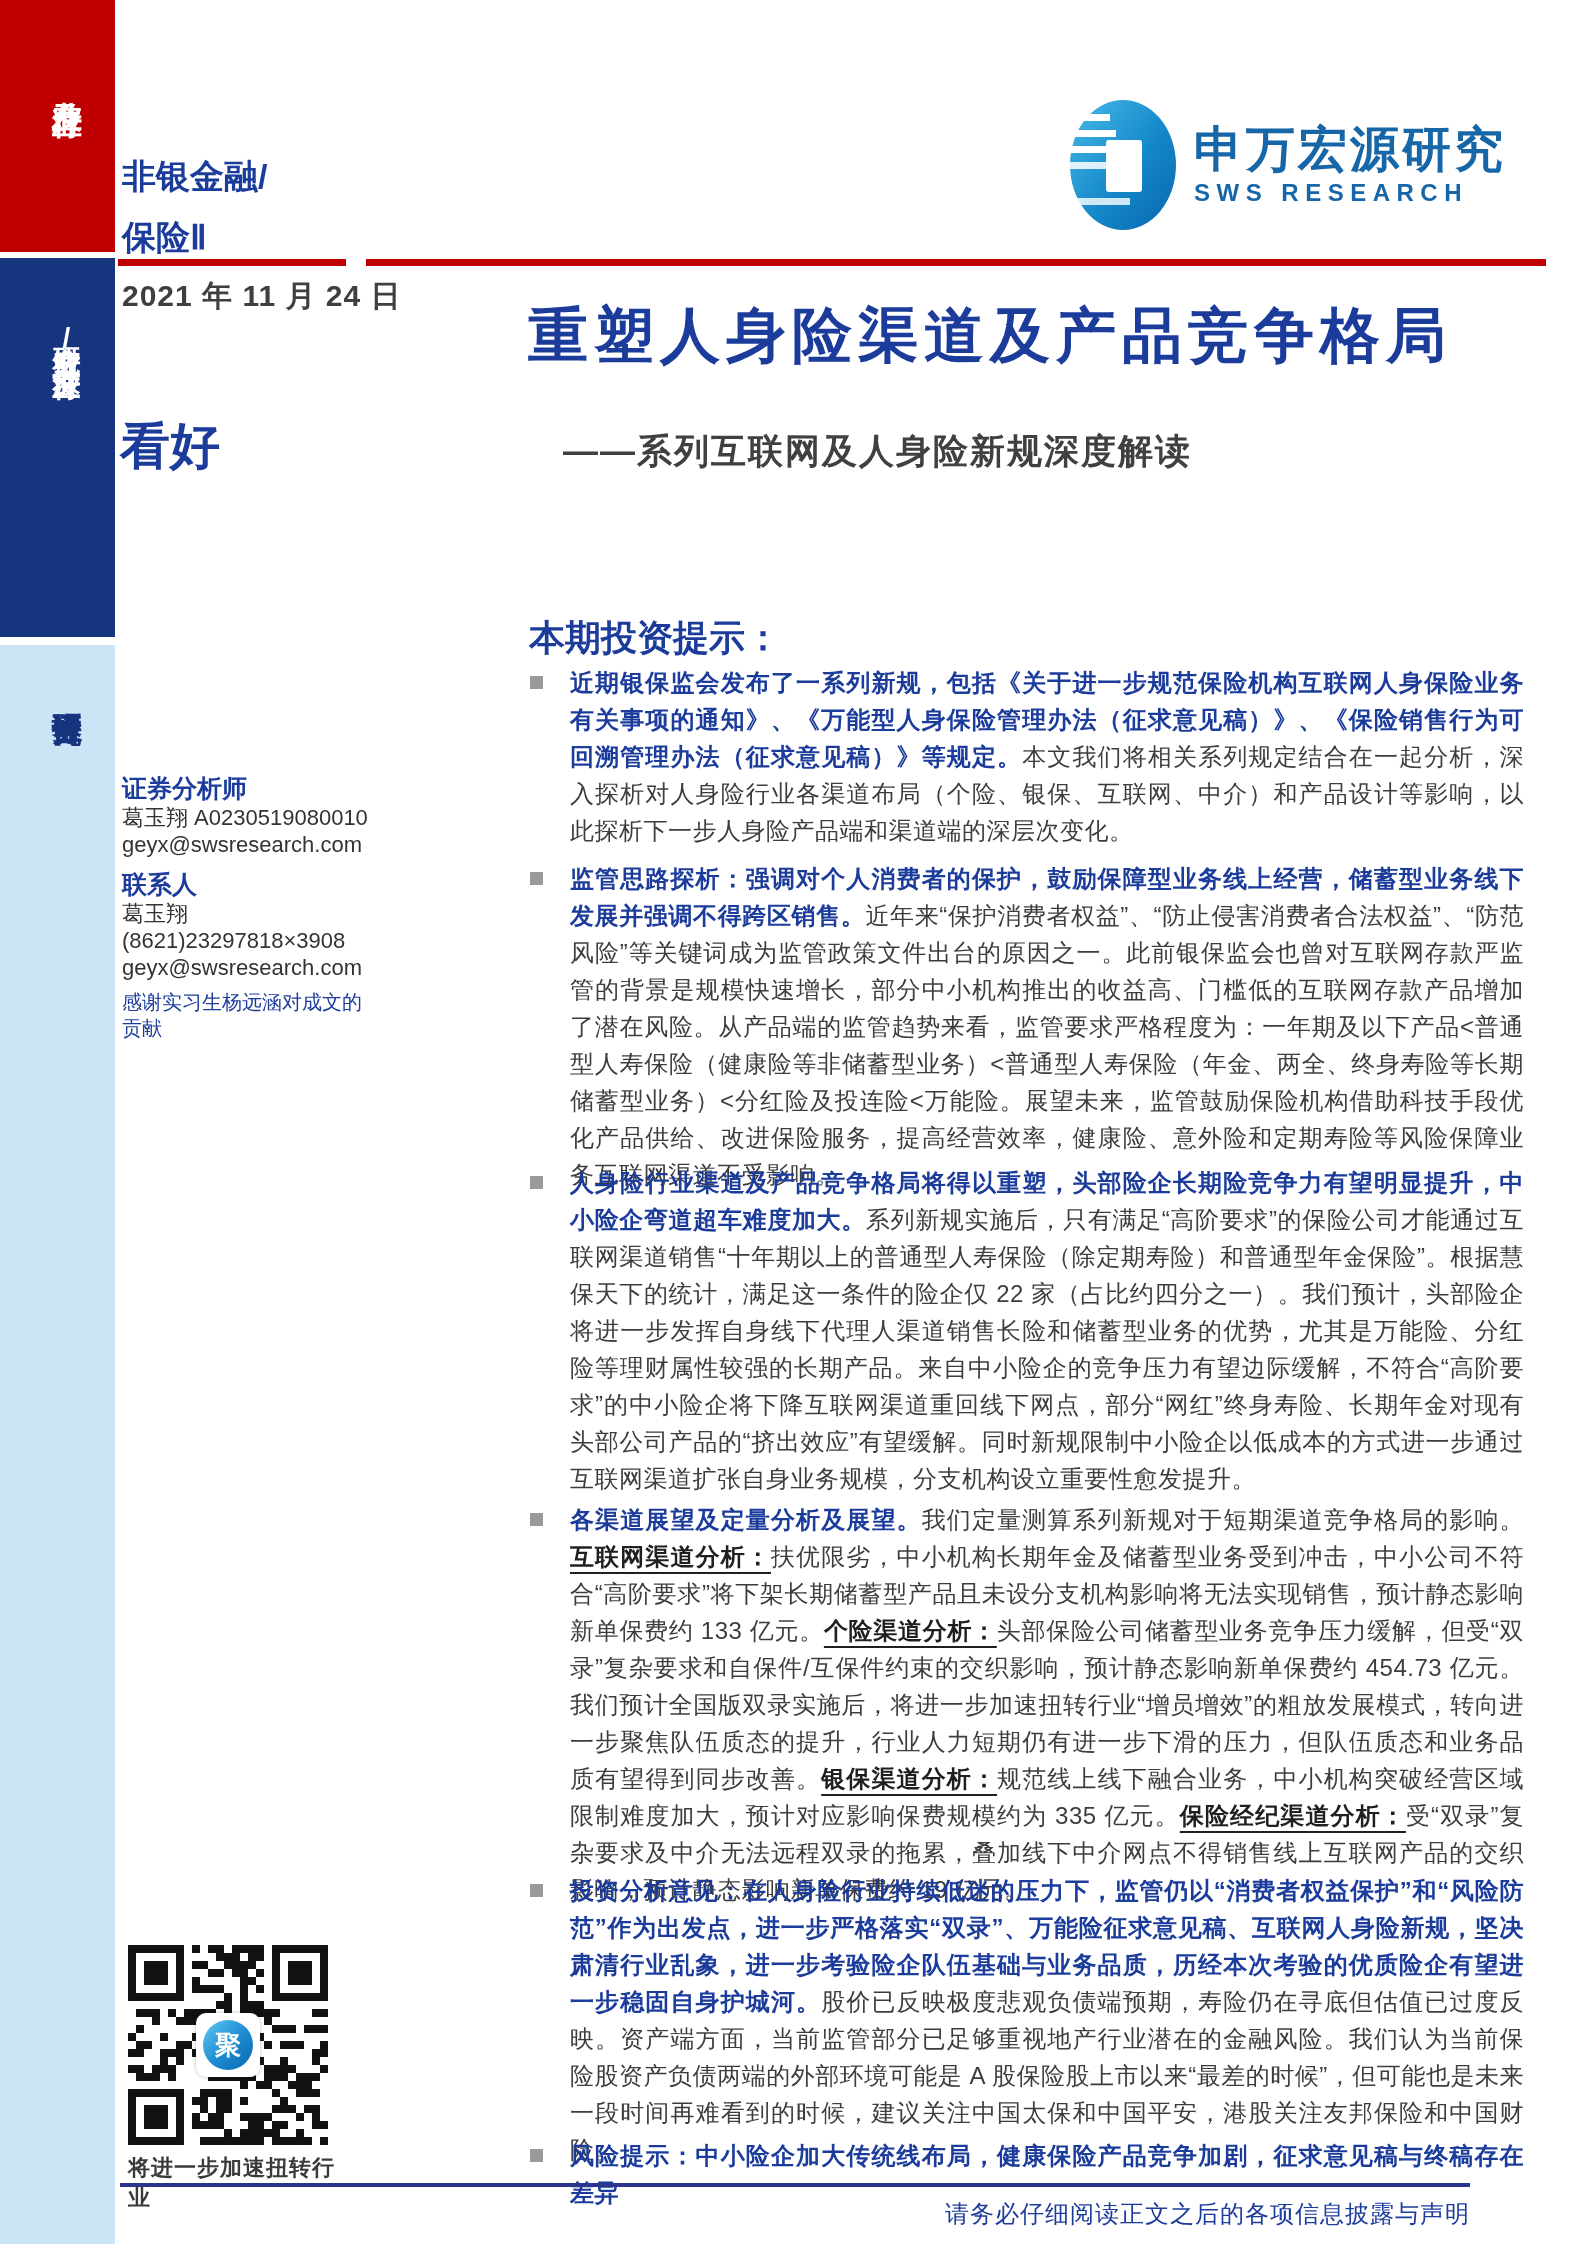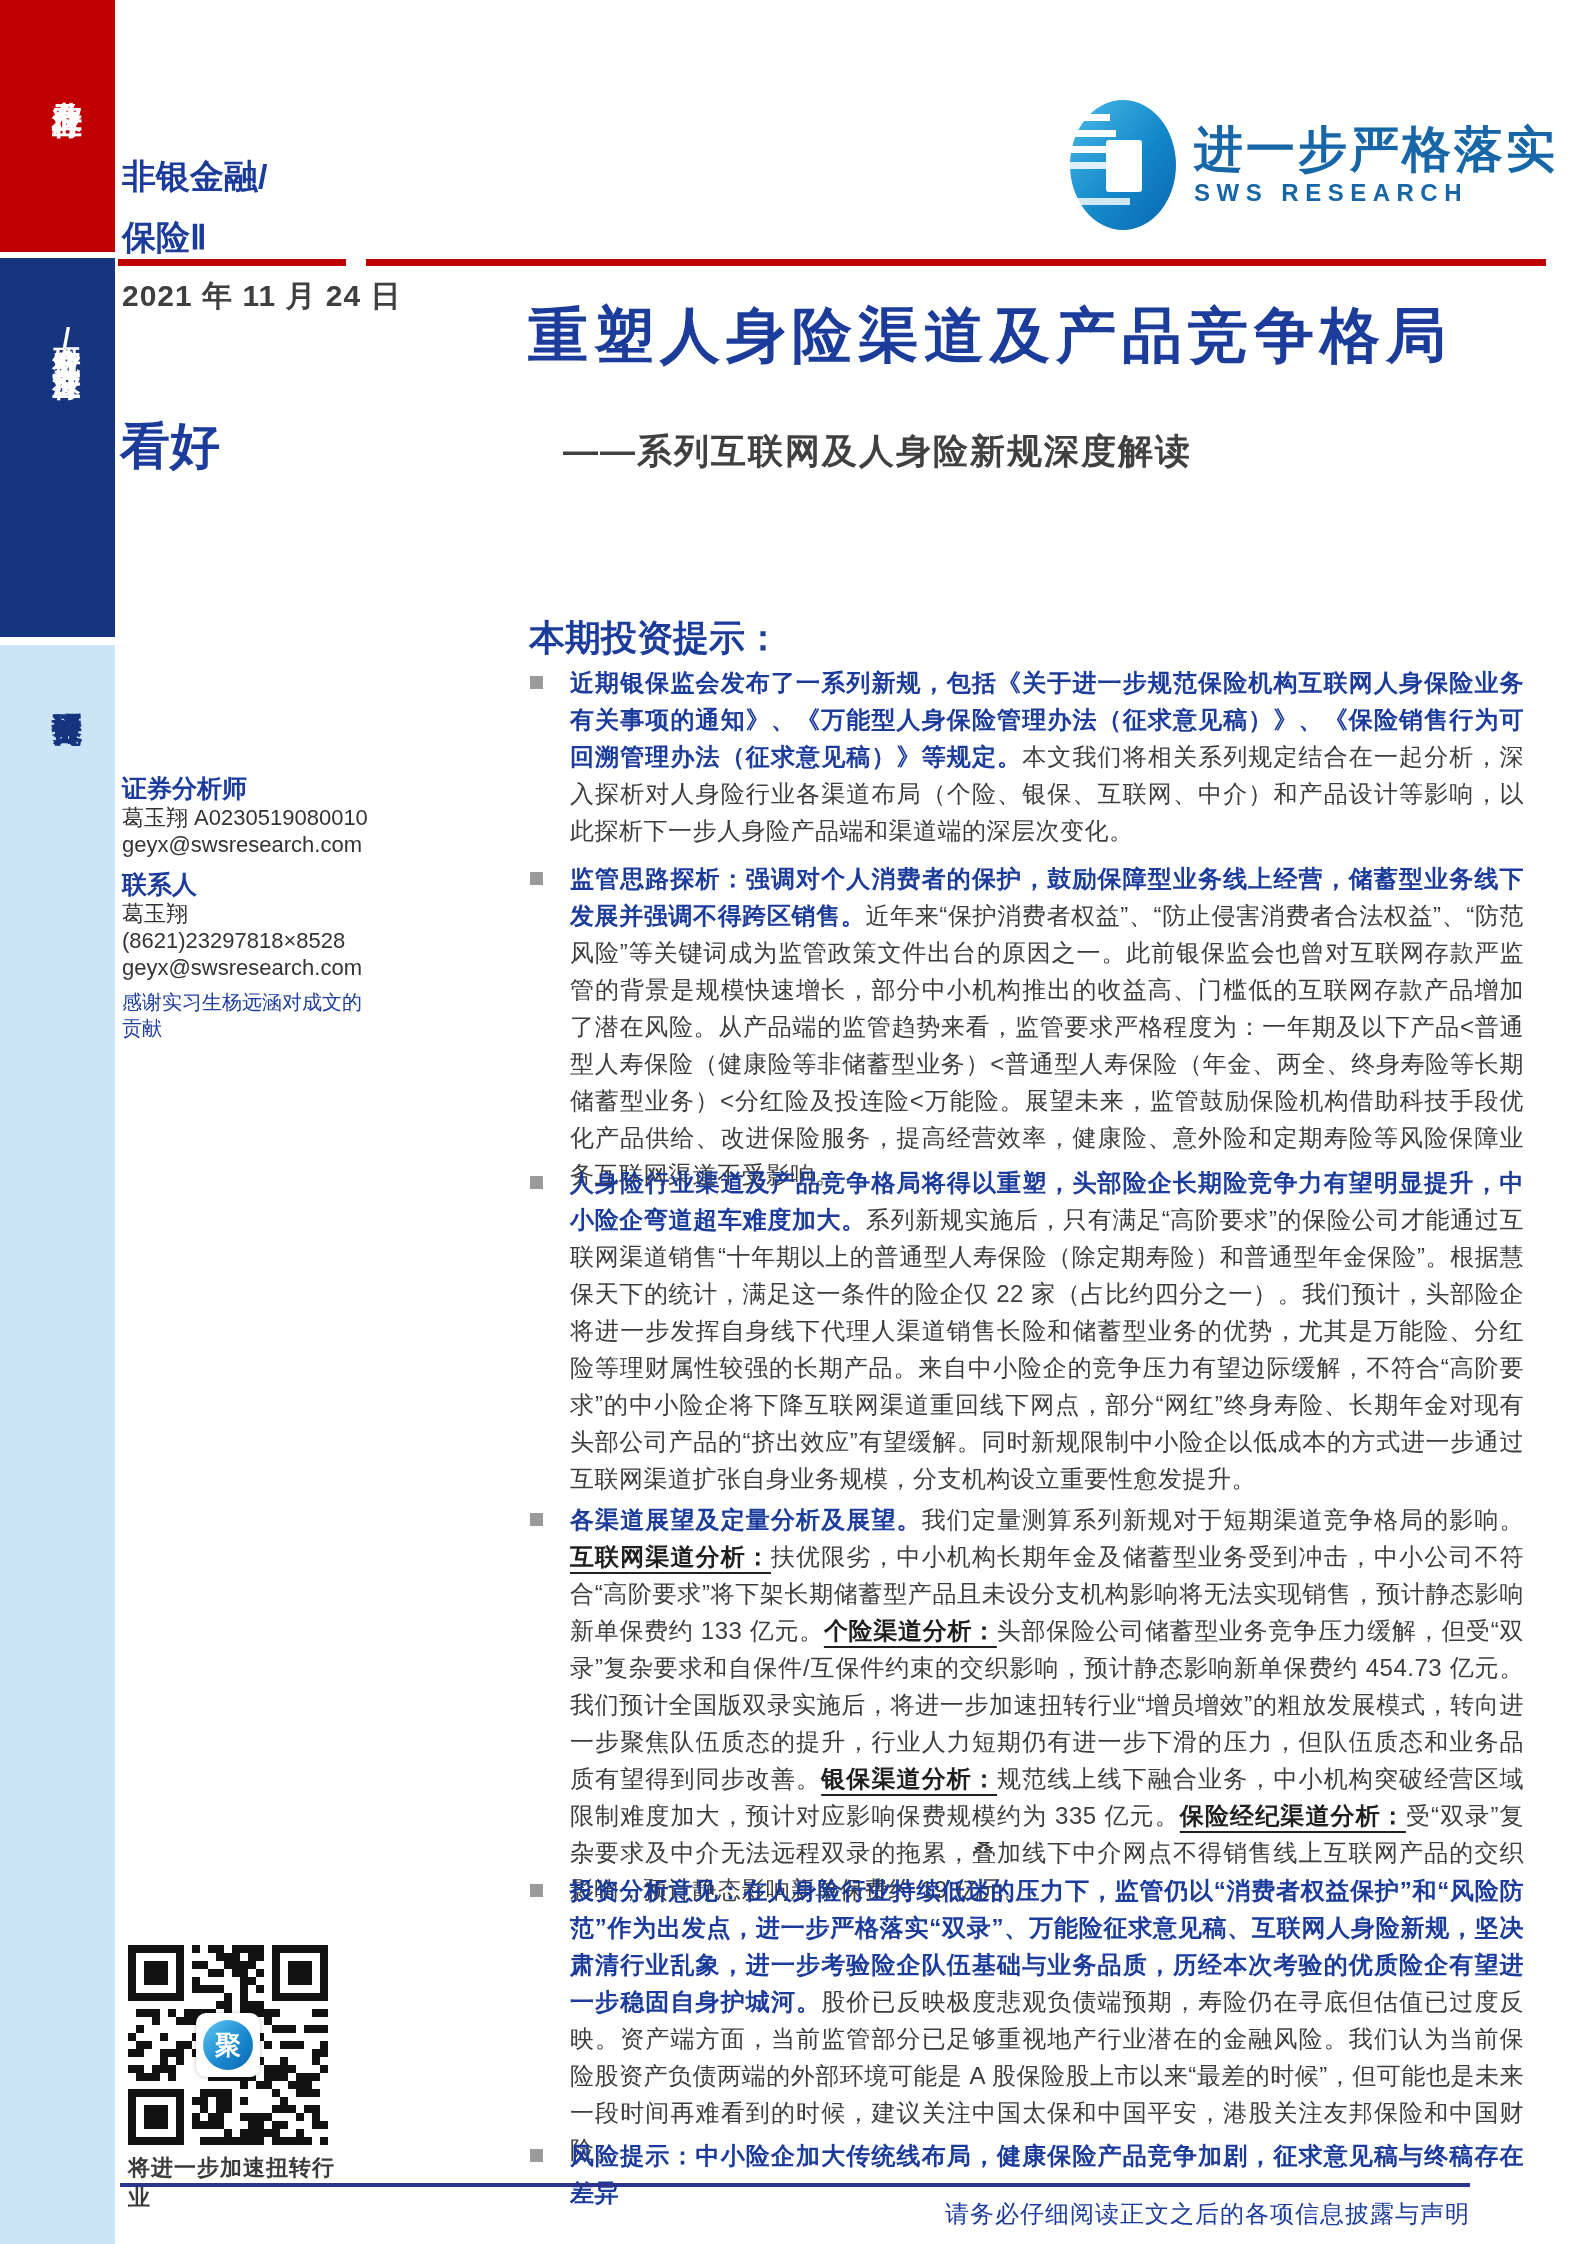--- a/index.html
+++ b/index.html
@@ -93,21 +93,21 @@
   <div class="date">2021 年 11 月 24 日</div>
   <div class="rating">看好</div>
 
   <div class="analysts">
     <div class="an-label">证券分析师</div>
     <div class="an-line">葛玉翔  A0230519080010</div>
     <div class="an-line">geyx@swsresearch.com</div>
     <div class="an-gap"></div>
     <div class="an-label">联系人</div>
     <div class="an-line">葛玉翔</div>
-    <div class="an-line">(8621)23297818×8528</div>
+    <div class="an-line">(8621)23297818×3908</div>
     <div class="an-line">geyx@swsresearch.com</div>
     <div class="thanks">感谢实习生杨远涵对成文的贡献</div>
   </div>
 
   <div class="qr-wrap">
     <svg id="qr-svg" width="200" height="200" viewBox="0 0 200 200">
       <rect x="0" y="0" width="200" height="200" fill="#fff"></rect>
       <g fill="#111">
 
         <path d="M0 0h56v56H0zM8 8v40h40V8z"></path>
@@ -326,21 +326,21 @@
       <g fill="#fff">
         <rect x="0" y="14" width="40" height="7"></rect>
         <rect x="0" y="30" width="46" height="7"></rect>
         <rect x="0" y="46" width="50" height="7"></rect>
         <rect x="0" y="62" width="50" height="7" opacity="0.85"></rect>
         <rect x="0" y="98" width="60" height="7" opacity="0.8"></rect>
         <rect x="36" y="40" width="36" height="52" rx="3"></rect>
       </g>
     </svg>
     <div class="logo-text">
-      <div class="logo-cn">进一步严格落实</div>
+      <div class="logo-cn">申万宏源研究</div>
       <div class="logo-en">SWS RESEARCH</div>
     </div>
   </div>
   <div class="rule-red-main"></div>
 
   <div class="title">重塑人身险渠道及产品竞争格局</div>
   <div class="subtitle">——系列互联网及人身险新规深度解读</div>
 
   <div class="tips-heading">本期投资提示：</div>
 

